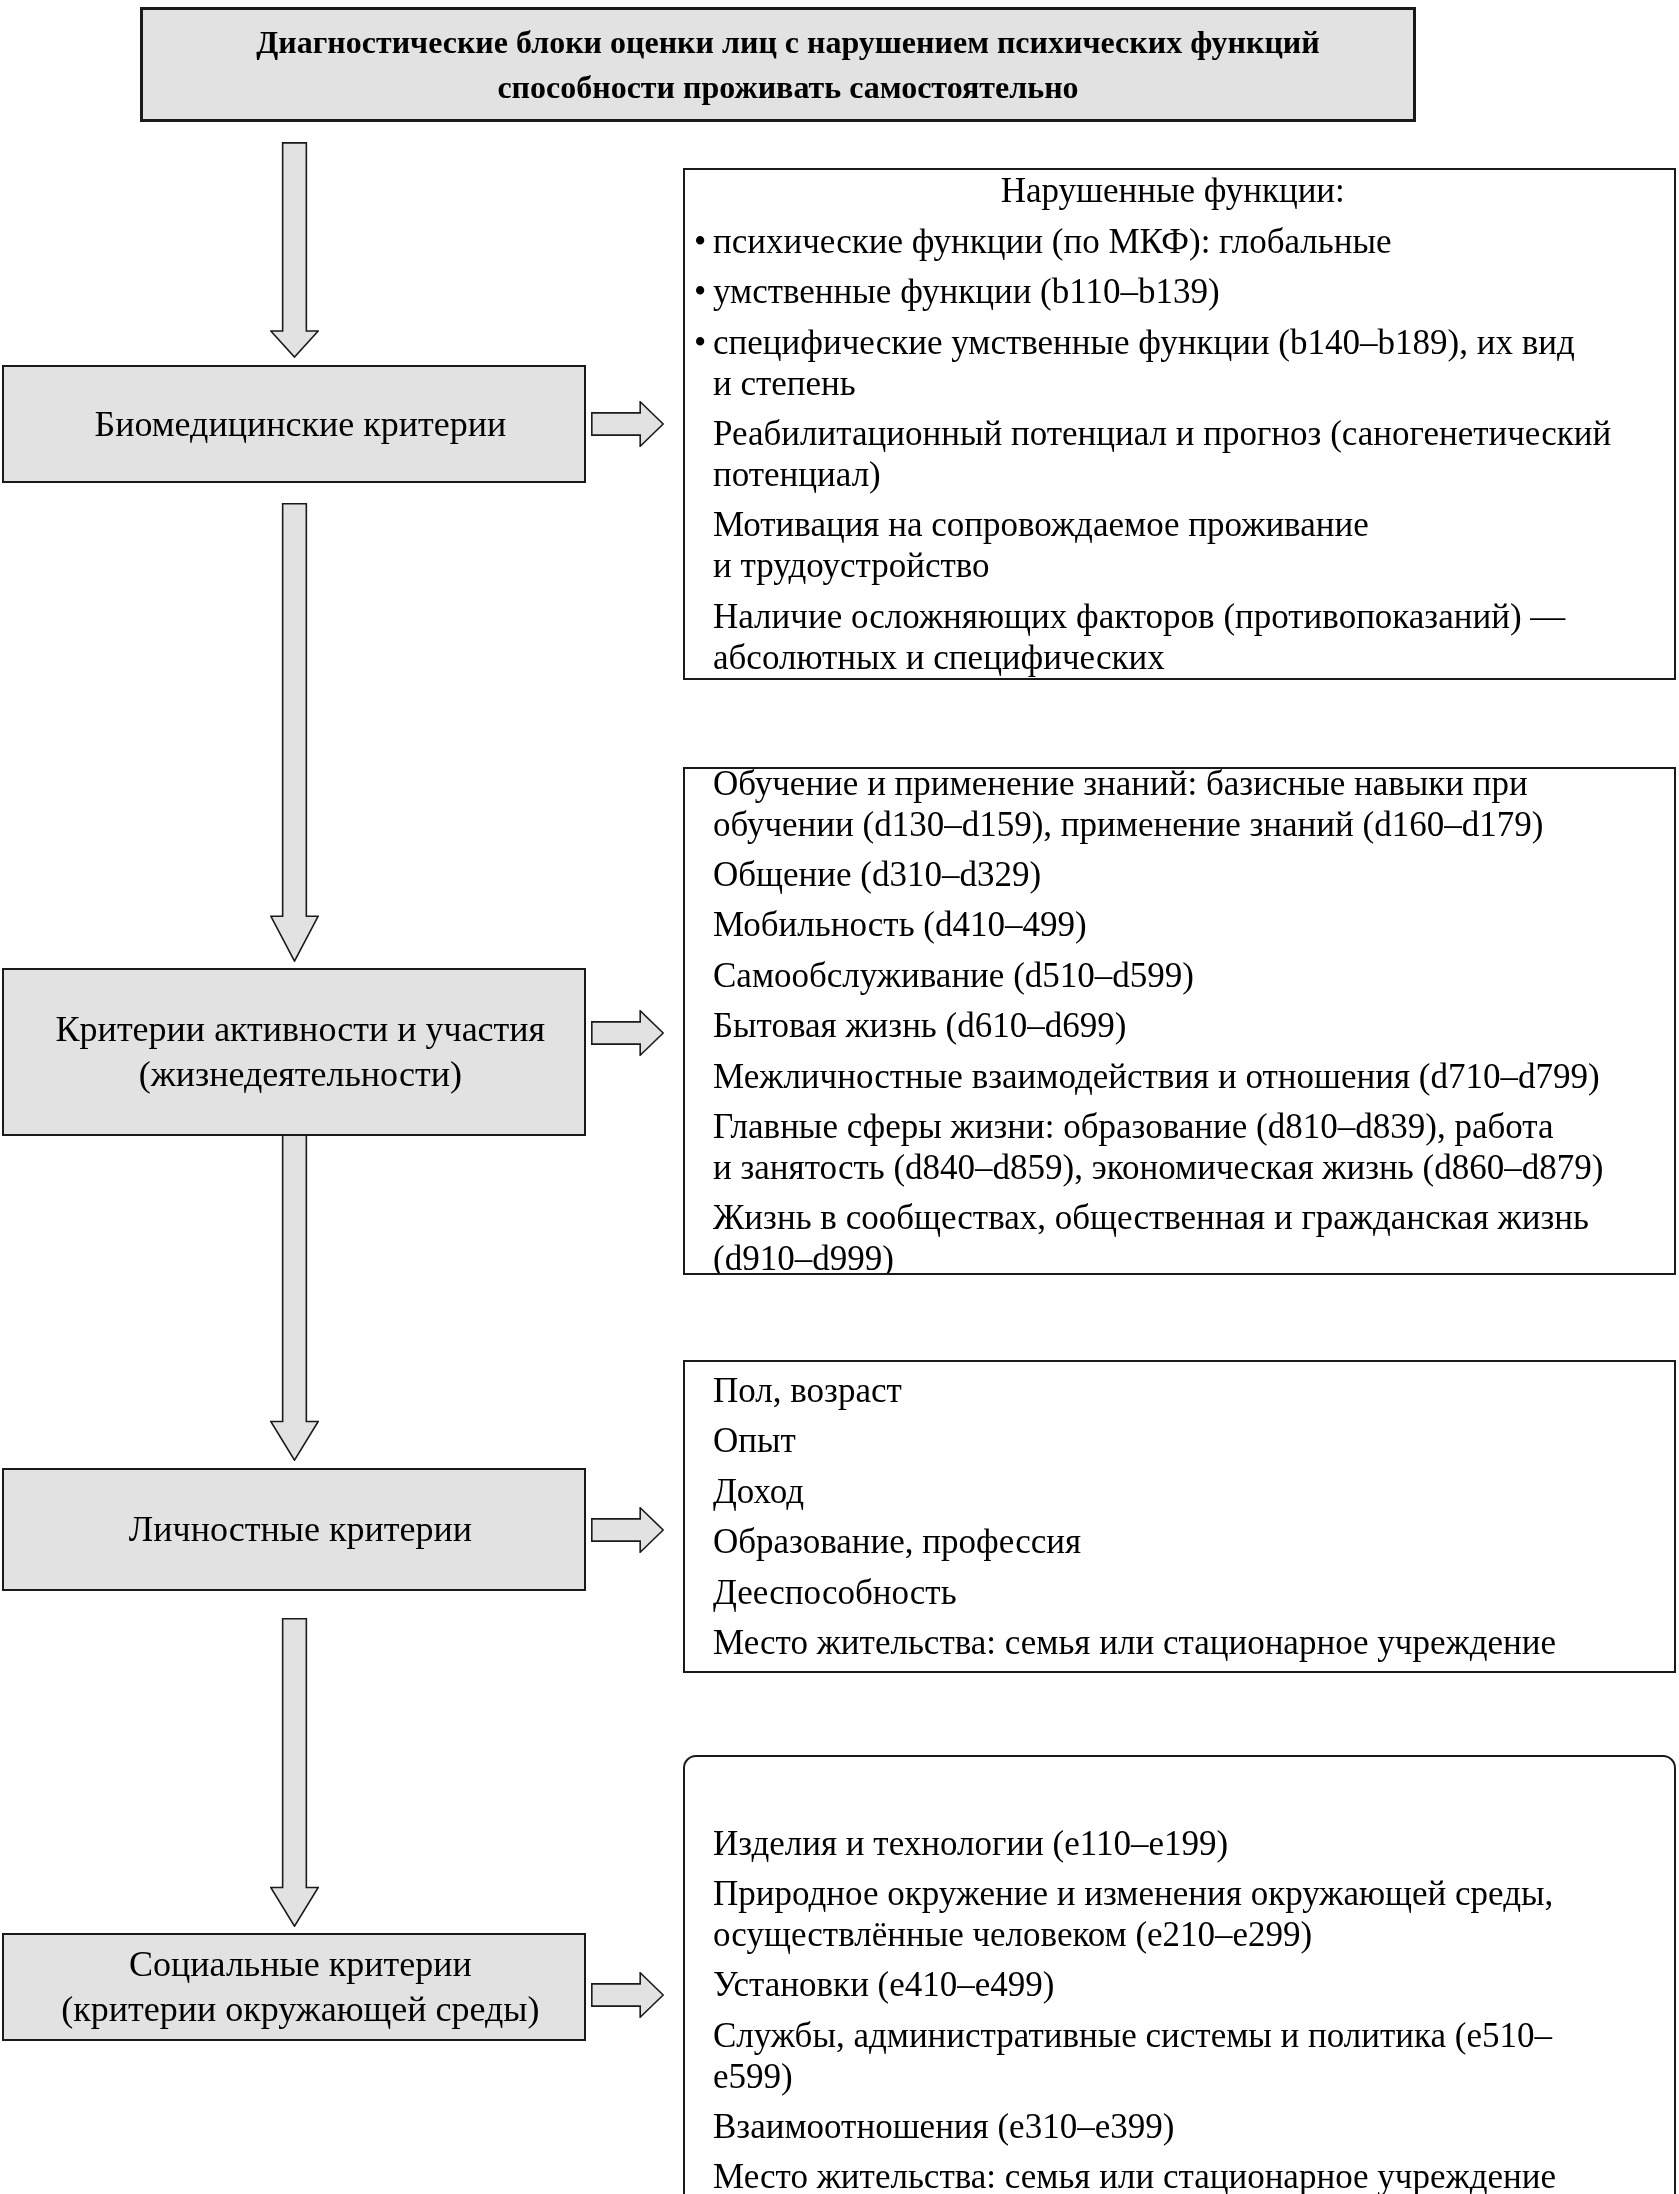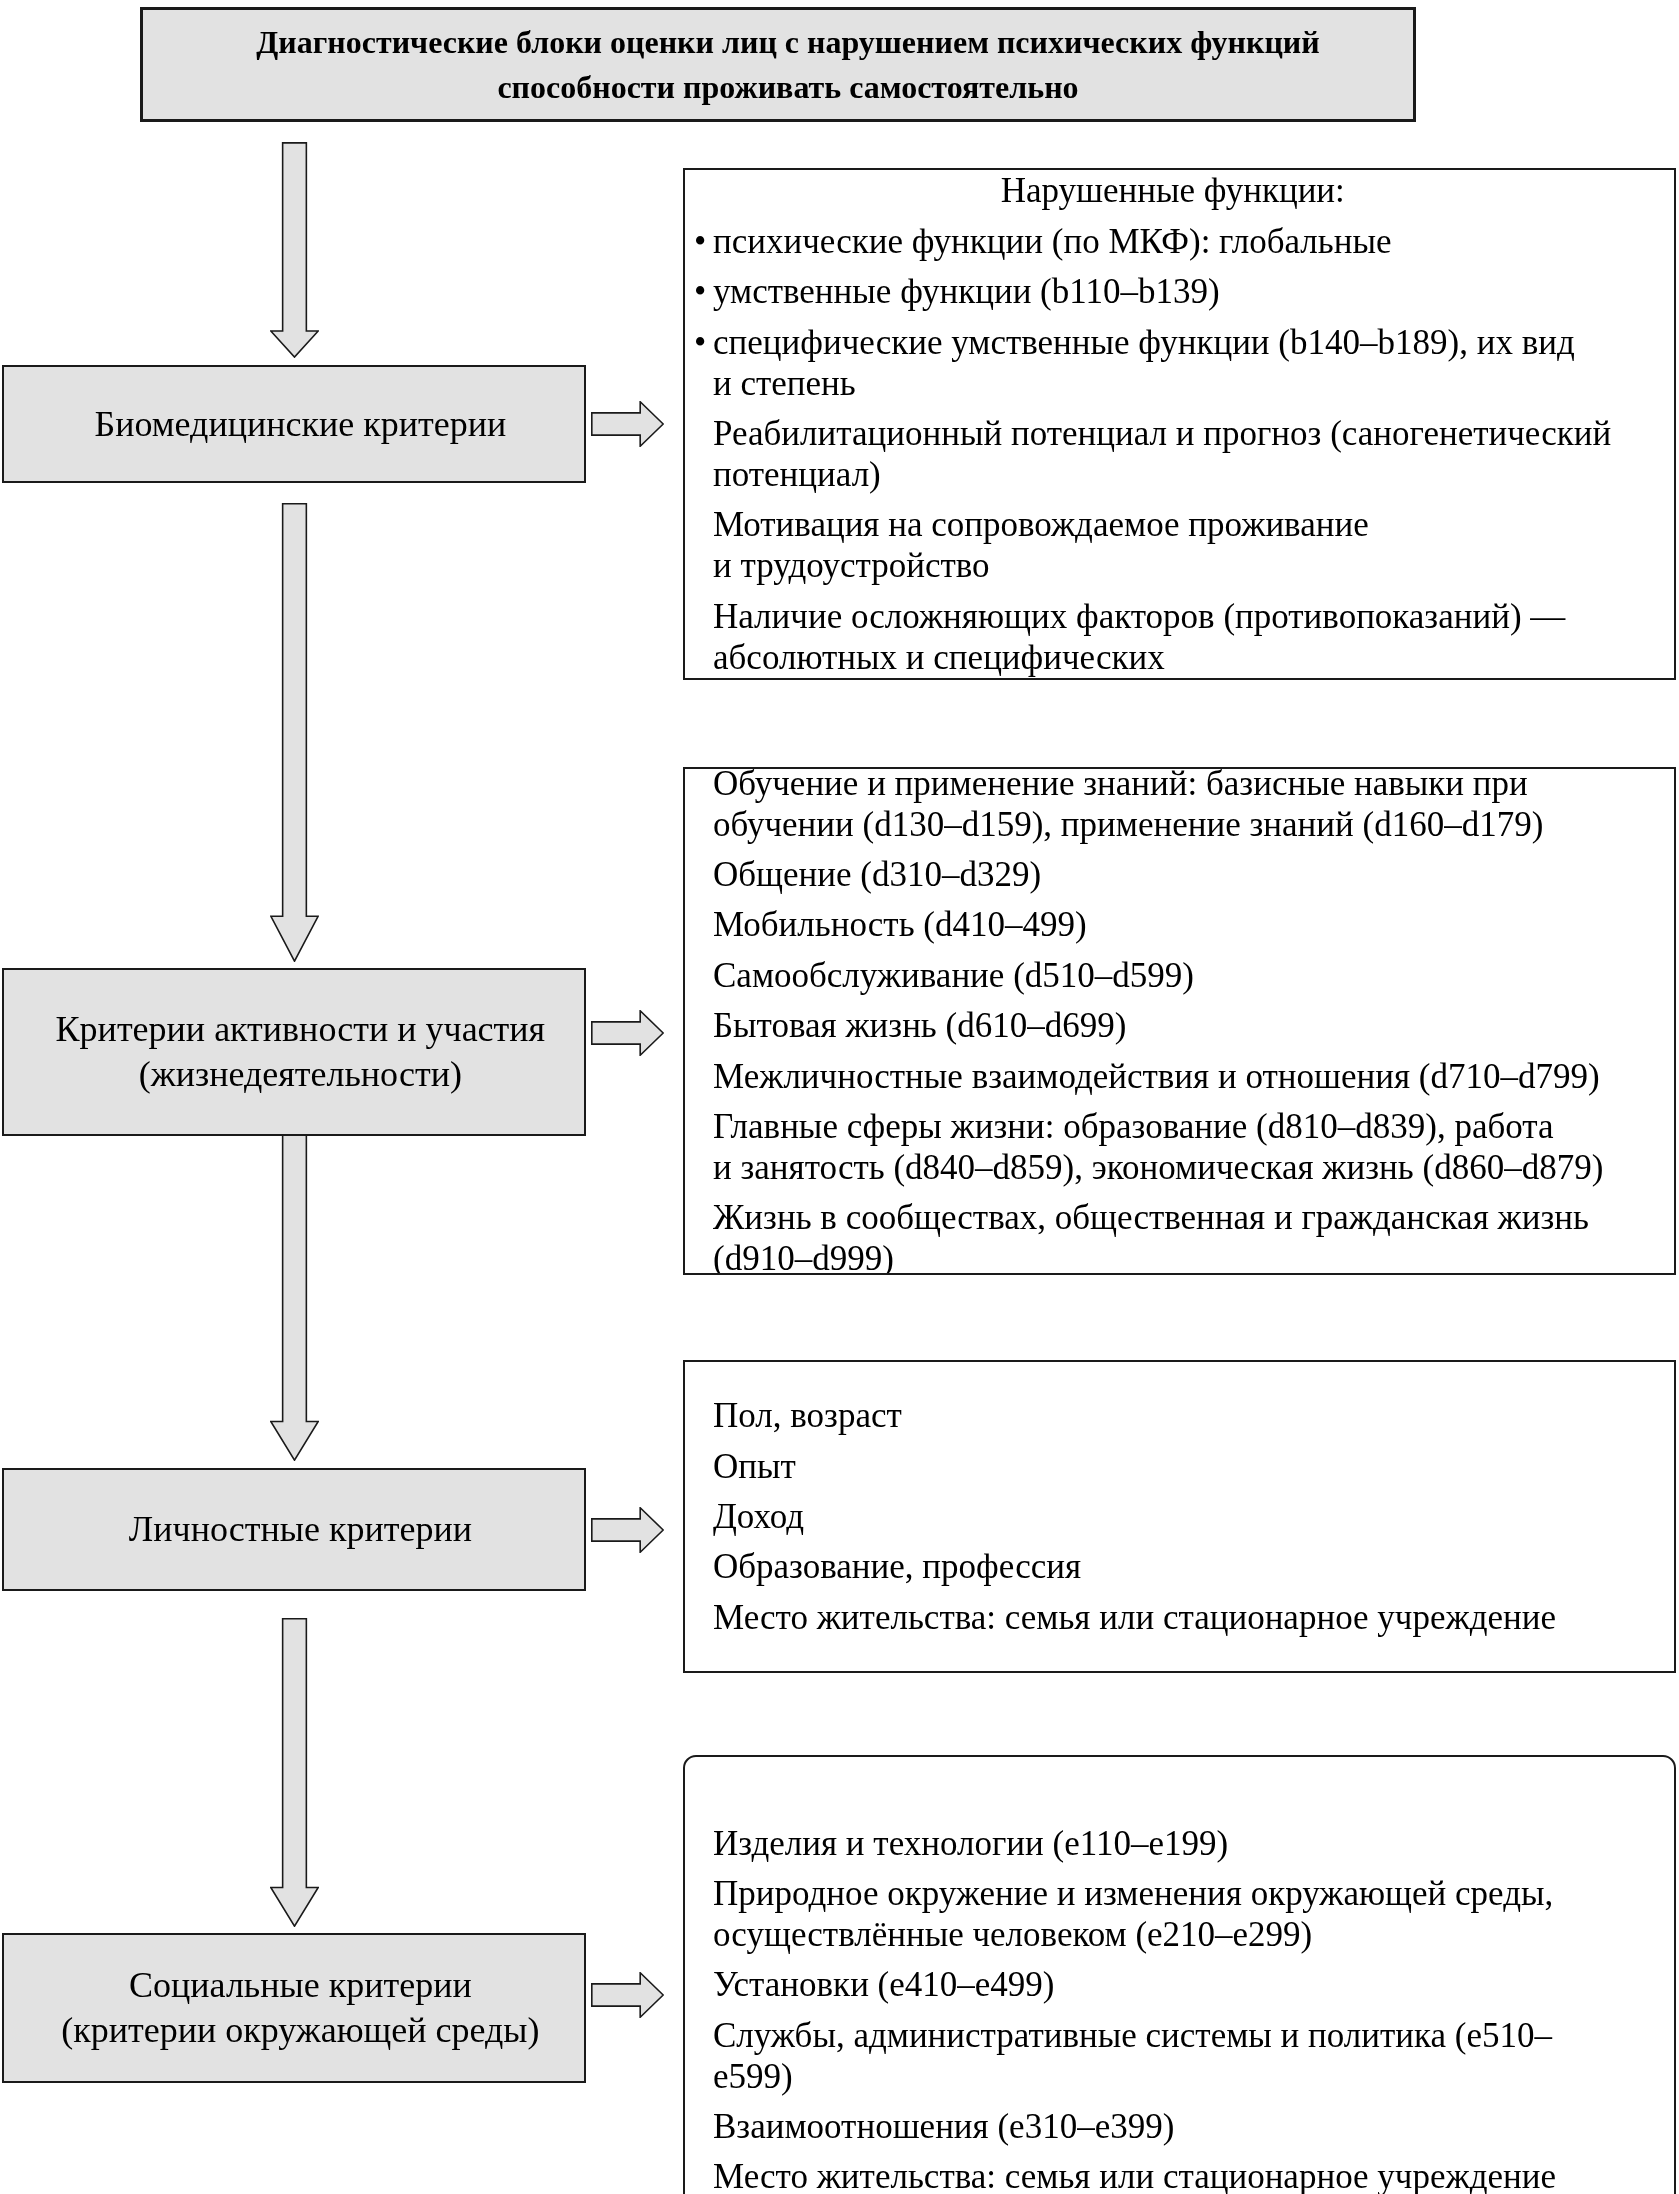--- a/index.html
+++ b/index.html
@@ -25,21 +25,21 @@
     border-width:3.2px;
     font-size:32px;font-weight:bold;line-height:1.4;padding-left:20px;
   }
   .left-box{
     left:2.4px;width:584px;
     font-size:36px;line-height:1.25;padding-left:12px;
   }
   .lb1{top:365px;height:118px;}
   .lb2{top:968px;height:168px;align-items:center;}
   .lb3{top:1468px;height:123px;}
-  .lb4{top:1933px;height:150px;}
+  .lb4{top:1933px;height:108px;}
   .panel{
     position:absolute;left:683px;width:993px;
     box-sizing:border-box;
     background:#ffffff;
     border:2.4px solid #1a1a1a;
     display:flex;flex-direction:column;justify-content:center;
     padding:0 24px 0 28px;
     font-size:35px;line-height:41px;
     overflow:hidden;
   }
@@ -131,20 +131,21 @@
 и занятость (d840–d859), экономическая жизнь (d860–d879)</p>
     <p>Жизнь в сообществах, общественная и гражданская жизнь
 (d910–d999)</p>
   </div>
 
   <div class="panel pn3">
     <p>Пол, возраст</p>
     <p>Опыт</p>
     <p>Доход</p>
     <p>Образование, профессия</p>
+    <p>Дееспособность</p>
     <p>Место жительства: семья или стационарное учреждение</p>
   </div>
 
   <div class="panel pn4">
     <p>Изделия и технологии (e110–e199)</p>
     <p>Природное окружение и изменения окружающей среды,
 осуществлённые человеком (e210–e299)</p>
     <p>Установки (e410–e499)</p>
     <p>Службы, административные системы и политика (e510–
 e599)</p>

